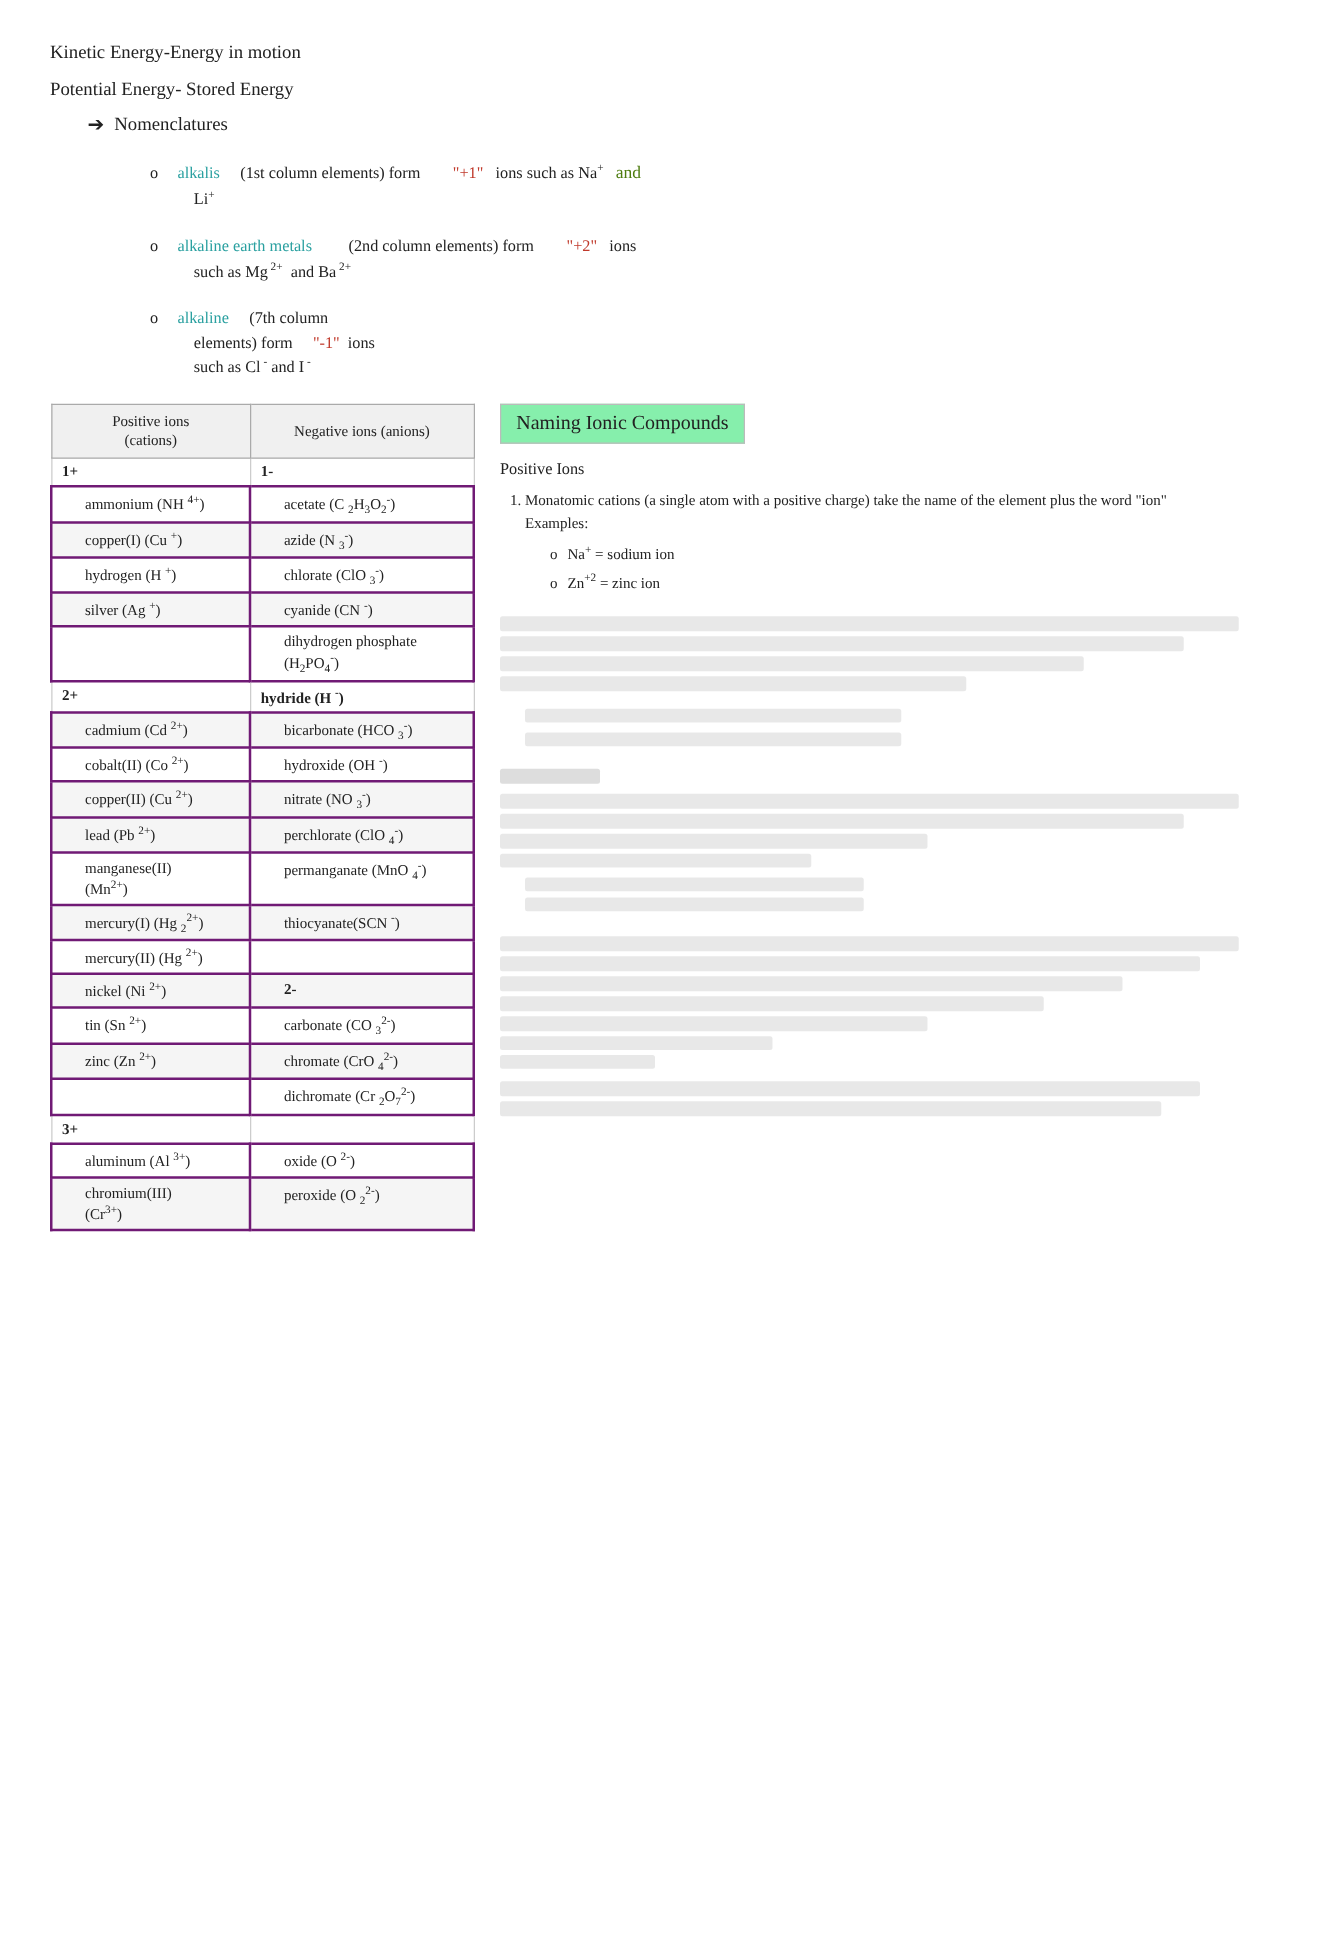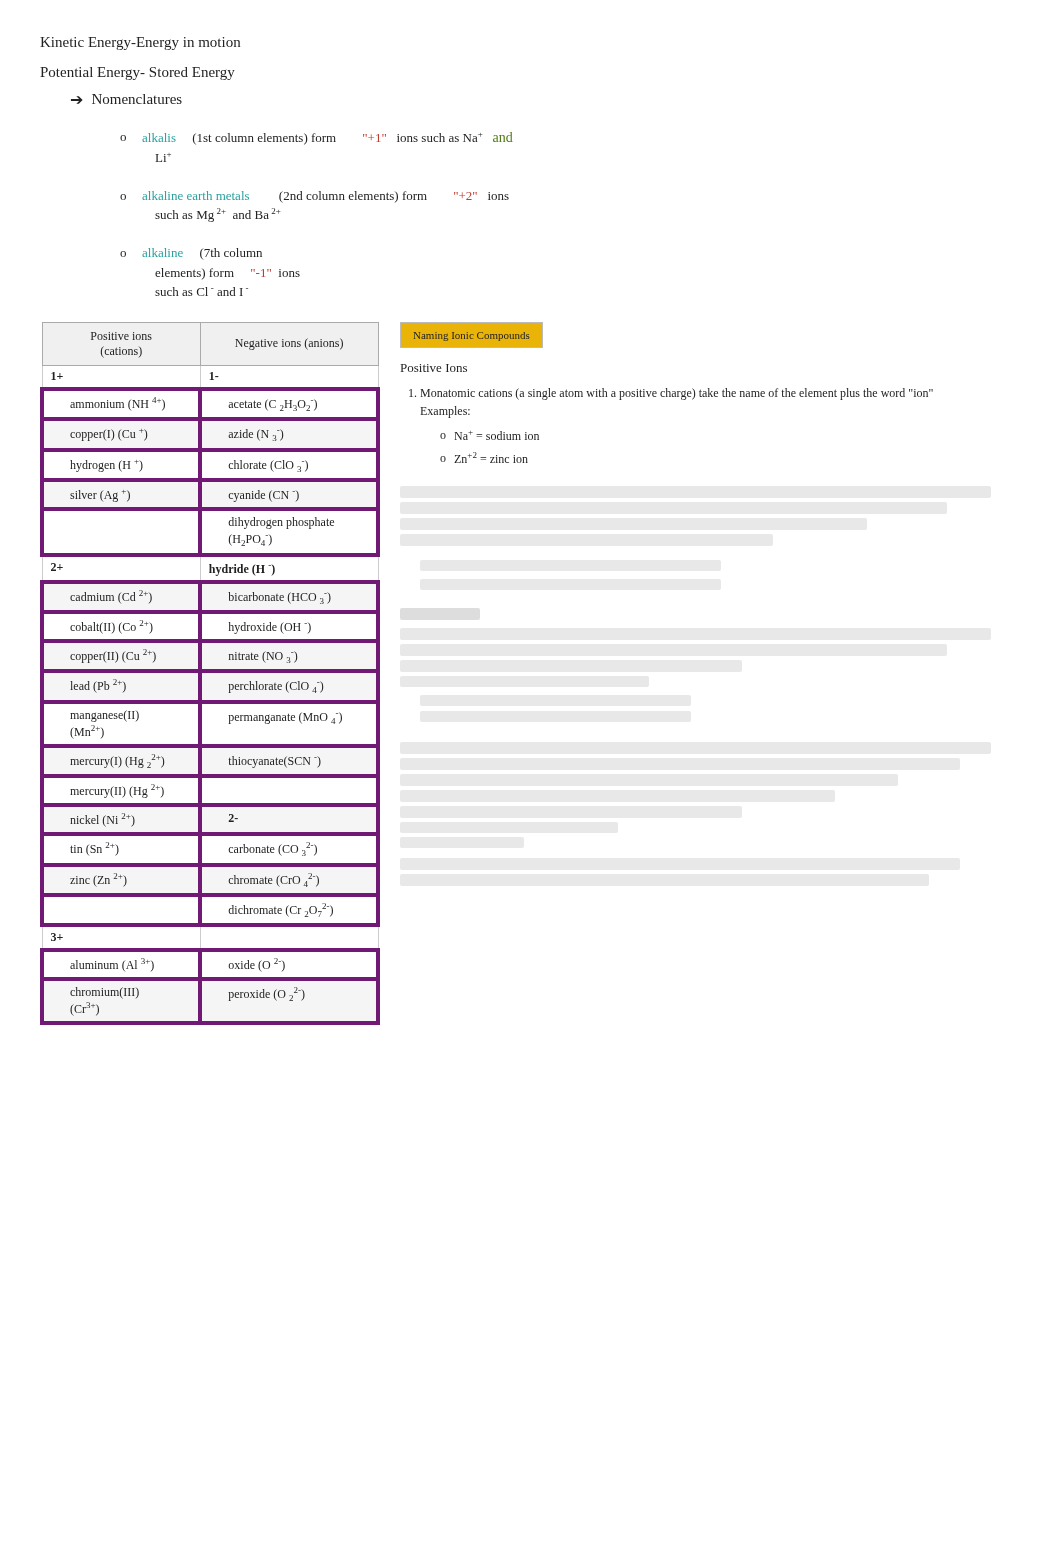--- a/index.html
+++ b/index.html
@@ -66,21 +66,21 @@
       font-size: 12px;
     }
     .ion-table th {
       border: 1px solid #aaa;
       padding: 6px 8px;
       background: #f0f0f0;
       text-align: center;
       font-weight: normal;
     }
     .ion-table td {
-      border: 4px solid #701a75;
+      border: 2px solid #701a75;
       padding: 4px 26px;
       vertical-align: top;
     }
     .ion-table .category-row td {
       background: #fff;
       font-weight: bold;
       border: 1px solid #ccc;
       padding: 3px 8px;
     }
     .ion-table .shaded td {
@@ -88,23 +88,23 @@
     }
 
     
     .naming-section {
       flex: 1;
     }
     .naming-box {
       border: 1px solid #bbb;
       padding: 6px 12px;
       display: inline-block;
-      font-size: 11px;
+      font-size: 16px;
       margin-bottom: 12px;
-      background: #eab308;
+      background: #86efac;
     }
     .positive-ions-title {
       font-size: 13px;
       margin-bottom: 8px;
     }
     .naming-list {
       list-style: decimal;
       padding-left: 20px;
       font-size: 12px;
     }

